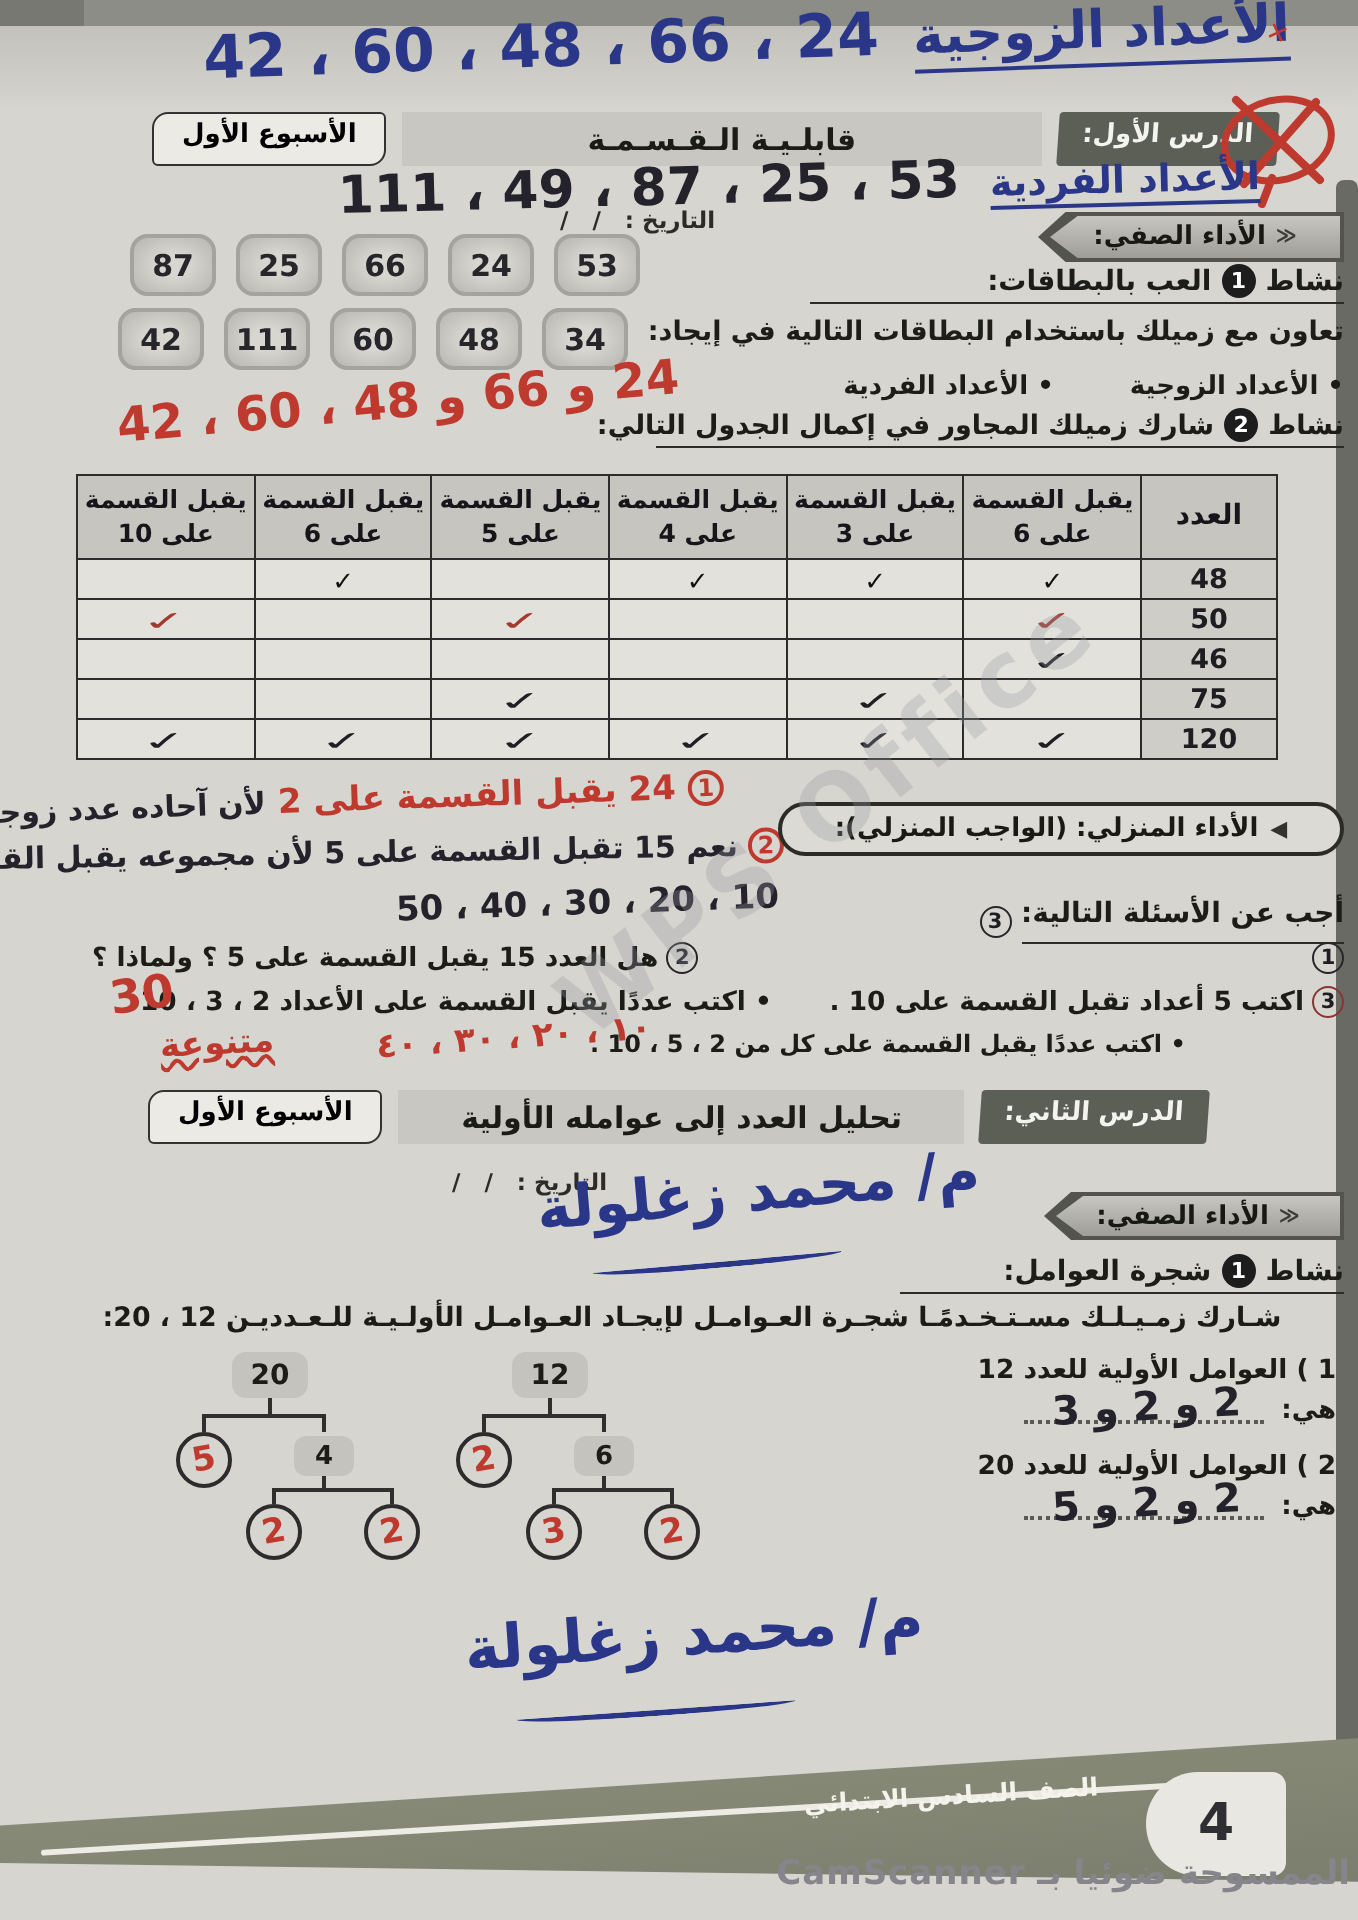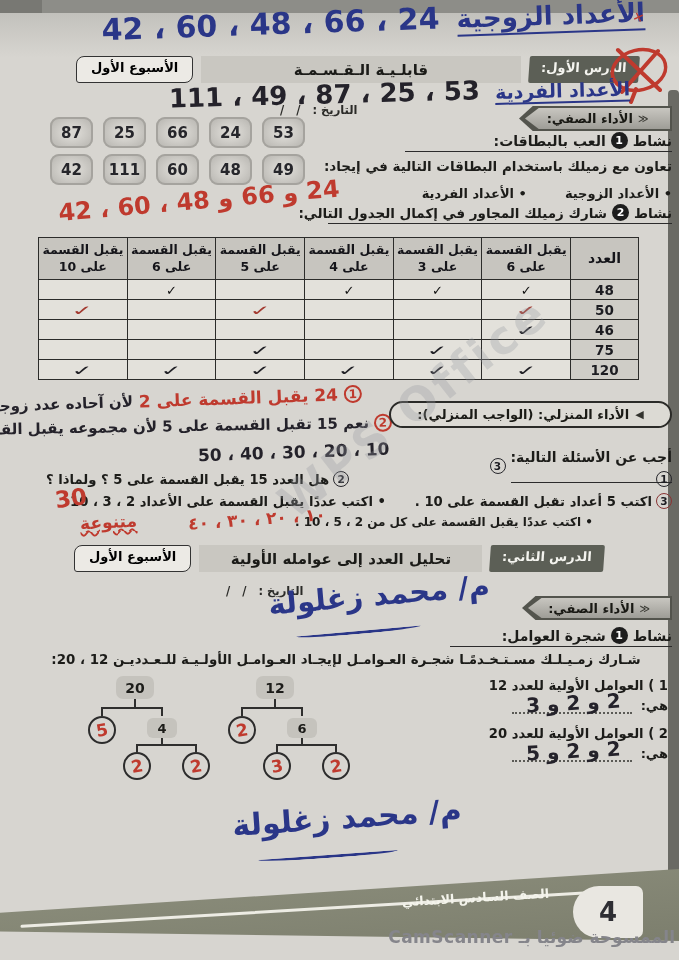--- a/index.html
+++ b/index.html
@@ -58,21 +58,21 @@
   .act-line{display:flex;align-items:center;gap:5px;border-bottom:1.8px solid #2b2b2b;
             padding-bottom:2px;font-weight:bold;color:#1c1c19;white-space:nowrap;}
   .act1{left:405px;top:132px;width:267px;font-size:14px;}
   .act2{left:328px;top:204px;width:344px;font-size:13.5px;}
   .act3{left:450px;top:627px;width:222px;font-size:14px;}
   .num-disc{min-width:17px;height:17px;background:#1d1d1d;color:#fff;border-radius:50%;
             display:inline-flex;align-items:center;justify-content:center;font-size:11px;font-weight:bold;}
 
   
   .cards{left:50px;top:117px;width:270px;}
-  .cards-row{display:flex;gap:10px;direction:ltr;}
+  .cards-row{display:flex;gap:10px;direction:ltr;justify-content:flex-end;}
   .cards-row+.cards-row{margin-top:6px;margin-right:6px;}
   .card{width:43px;height:31px;border-radius:9px;display:flex;align-items:center;justify-content:center;
         background:radial-gradient(ellipse at center,#d8d6d1 25%,#b2b0ab 100%);
         box-shadow:inset 0 0 0 2px #a5a39e;font-size:15px;font-weight:bold;color:#26262b;}
   .act1-desc{left:312px;top:158px;width:360px;font-size:13.5px;font-weight:bold;color:#1d1d1a;}
   .bullets-row{left:48px;top:186px;width:624px;display:flex;gap:38px;font-size:13px;font-weight:bold;
                color:#1c1c19;white-space:nowrap;}
   .hw-red-cards{left:30px;top:188px;width:310px;font-size:24px;transform:rotate(-5deg);white-space:nowrap;}
 
   
@@ -99,21 +99,21 @@
            transform:rotate(-1deg);white-space:nowrap;font-size:15px;}
   .hw-ans3{left:198px;top:442px;font-size:17px;transform:rotate(-2deg);white-space:nowrap;}
 
   .hw-pill{left:389px;top:401px;width:283px;height:27px;border:2px solid #2b2b28;border-radius:16px;
            background:#dcdad4;display:flex;align-items:center;justify-content:center;gap:6px;
            font-size:13px;font-weight:bold;color:#1a1a15;white-space:nowrap;}
   .tri{font-size:11px;color:#33332e;}
 
   .answer-prompt{left:438px;top:449px;width:234px;display:flex;align-items:center;gap:5px;
                  font-size:14px;font-weight:bold;color:#1c1c19;white-space:nowrap;}
-  .answer-prompt .u{border-bottom:1.7px solid #2b2b2b;padding-bottom:17px;}
+  .answer-prompt .u{border-bottom:1.7px solid #2b2b2b;padding-bottom:6px;}
   .q-circle{min-width:16px;height:16px;border:1.6px solid #26262b;border-radius:50%;color:#1d1d22;
             display:inline-flex;align-items:center;justify-content:center;font-size:10.5px;font-weight:bold;}
   .q-circle.redish{border-color:#8a3434;}
   .q-line{display:flex;justify-content:space-between;font-size:13.2px;font-weight:bold;color:#1c1c19;white-space:nowrap;}
   .q1{left:46px;top:471px;width:626px;}
   .q2{left:70px;top:493px;width:602px;}
   .q-part{display:flex;align-items:center;gap:4px;}
   .q3c-line{left:295px;top:515px;font-size:12px;font-weight:bold;color:#1c1c19;white-space:nowrap;}
   .hw-30{left:55px;top:485px;font-size:23px;transform:rotate(-8deg);}
   .hw-mults{left:188px;top:509px;font-size:17px;transform:rotate(-4deg);white-space:nowrap;}
@@ -229,21 +229,21 @@
         <div class="card">25</div>
         <div class="card">66</div>
         <div class="card">24</div>
         <div class="card">53</div>
       </div>
     <div class="cards-row">
         <div class="card">42</div>
         <div class="card">111</div>
         <div class="card">60</div>
         <div class="card">48</div>
-        <div class="card">49</div>
+        <div class="card">34</div>
       </div>
   </div>
 
   <div class="abs act1-desc">تعاون مع زميلك باستخدام البطاقات التالية في إيجاد:</div>
   <div class="abs bullets-row">
       <span>• الأعداد الزوجية</span>
       <span>• الأعداد الفردية</span>
     </div>
 
   <div class="abs act-line act2">

